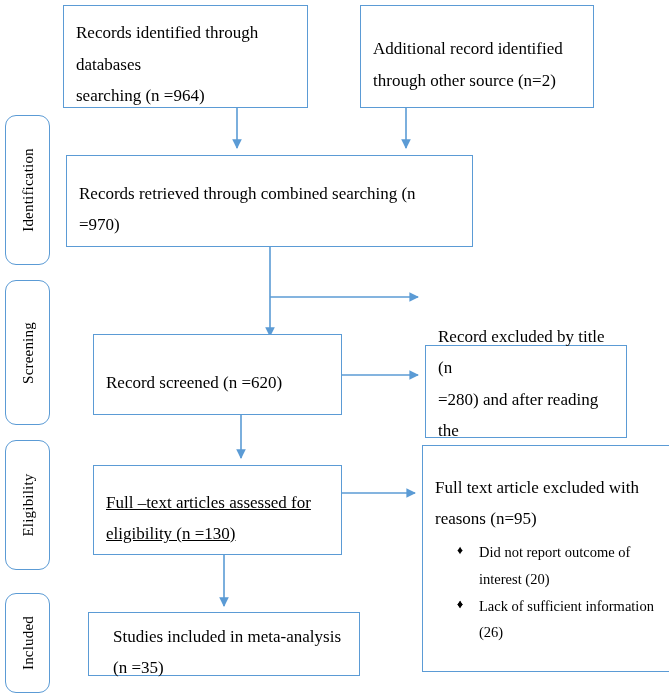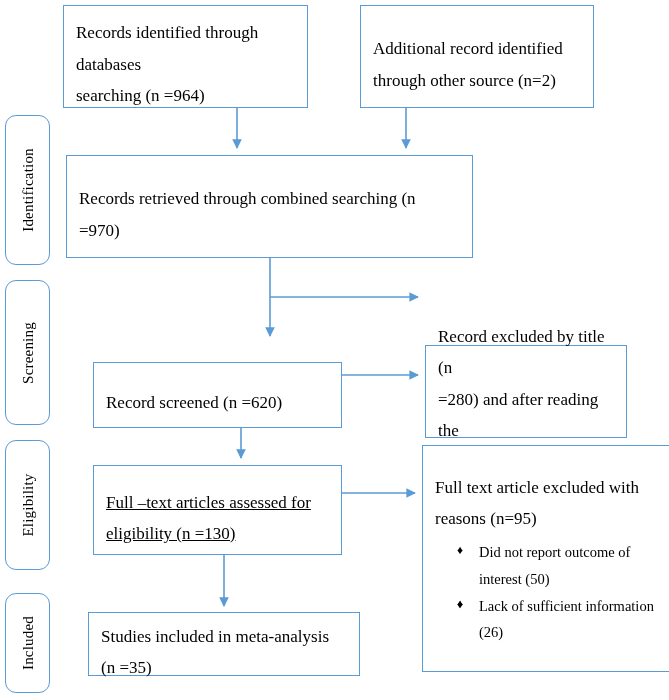--- a/index.html
+++ b/index.html
@@ -121,56 +121,56 @@
   <div class="box" style="left:63px; top:5px; width:245px; height:103px;">
     <div class="txt">Records identified through databases
 searching (n =964)</div>
   </div>
 
   <div class="box" style="left:360px; top:5px; width:234px; height:103px;">
     <div class="txt">Additional record identified
 through other source (n=2)</div>
   </div>
 
-  <div class="box" style="left:66px; top:155px; width:407px; height:103px;">
+  <div class="box" style="left:66px; top:155px; width:407px; height:92px;">
     <div class="txt">Records retrieved through combined searching (n =970)</div>
   </div>
 
 
-  <div class="box" style="left:93px; top:362px; width:249px; height:66px;">
+  <div class="box" style="left:93px; top:334px; width:249px; height:81px;">
     <div class="txt">Record screened (n =620)</div>
   </div>
 
   <div class="box" style="left:425px; top:345px; width:202px; height:93px;">
     <div class="txt">Record excluded by title (n
 =280) and after reading the
 abstract (n=210)</div>
   </div>
 
   <div class="box" style="left:93px; top:465px; width:249px; height:90px;text-decoration:underline;">
     <div class="txt">Full –text articles assessed for
 eligibility (n =130)</div>
   </div>
 
   <div class="box" style="left:422px; top:445px; width:258px; height:227px; justify-content:flex-start; padding-top:10px;">
     <div class="txt">Full text article excluded with
 reasons (n=95)</div>
     <ul class="bullet-list">
       <li>
         <span class="dia">♦</span>
-        <span>Did not report outcome of interest (50)</span>
+        <span>Did not report outcome of interest (20)</span>
       </li>
       <li>
         <span class="dia">♦</span>
       </li>
       <li>
         <span class="dia">♦</span>
         <span>Lack of sufficient information (26)</span>
       </li>
     </ul>
   </div>
 
-  <div class="box" style="left:88px; top:612px; width:272px; height:64px;">
+  <div class="box" style="left:88px; top:612px; width:272px; height:64px;padding-left:12px;">
     <div class="txt">Studies included in meta-analysis
 (n =35)</div>
   </div>
 
 </div>
 
 </body></html>

